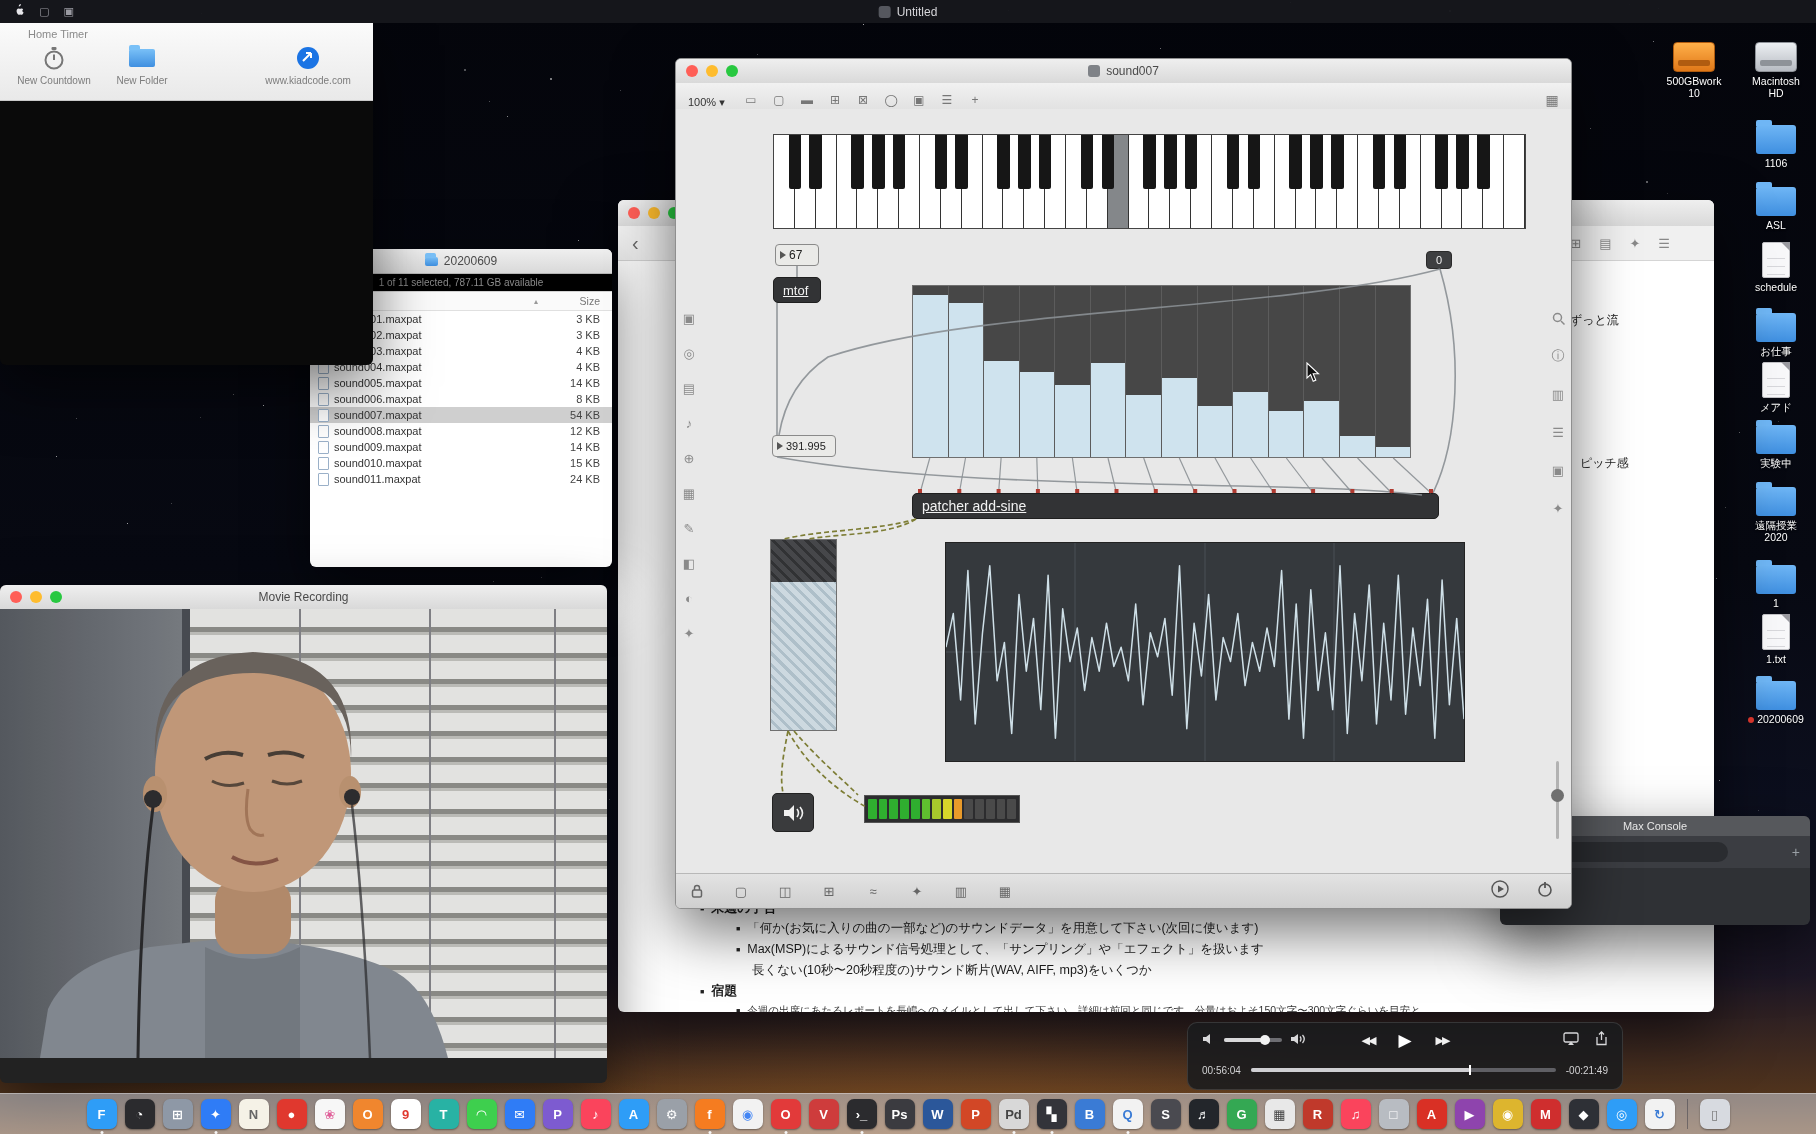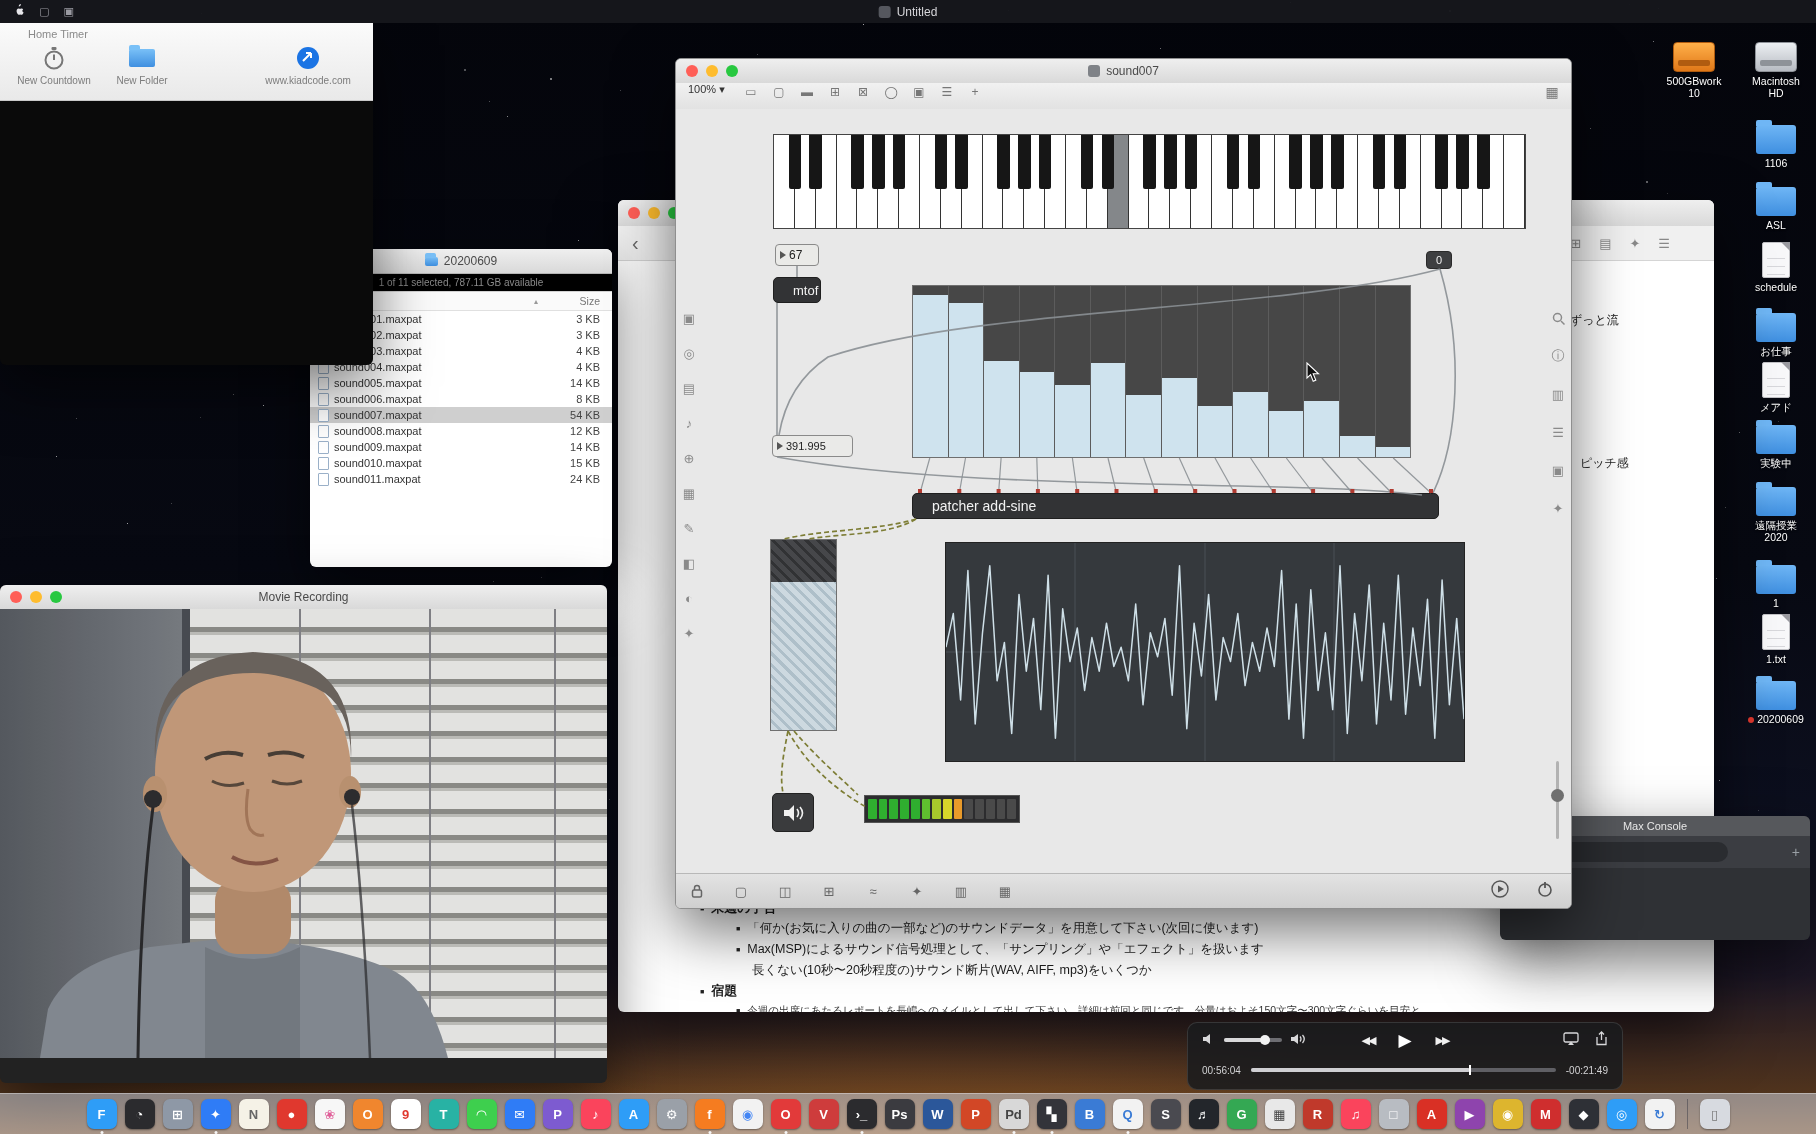--- a/index.html
+++ b/index.html
@@ -64,21 +64,21 @@
   #movie-window .titlebar{height:24px;}
   .m-video{position:absolute;left:0;top:24px;width:607px;height:449px;overflow:hidden;background:#777;}
   .m-video svg{display:block;}
   .m-controls{position:absolute;left:0;bottom:0;width:100%;height:25px;background:linear-gradient(#f0f0f0,#dedede);
     display:flex;align-items:center;font-size:10px;color:#555;padding:0 12px;box-sizing:border-box;}
   .m-track{flex:1;height:5px;background:#c4c4c4;border-radius:3px;margin:0 12px;position:relative;overflow:hidden;}
   .m-rec{position:absolute;left:0;top:0;bottom:0;background:#63b56a;}
 
   
   #patcher-window{left:675px;top:58px;width:897px;height:851px;background:#e8e8e8;z-index:20;border:1px solid #8f8f8f;box-sizing:border-box;}
-  .p-toolbar{position:absolute;left:0;top:24px;width:100%;height:26px;background:linear-gradient(#f1f1f1,#e2e2e2);border-bottom:1px solid #c5c5c5;display:flex;align-items:flex-start;}
+  .p-toolbar{position:absolute;left:0;top:24px;width:100%;height:26px;background:linear-gradient(#f1f1f1,#e2e2e2);border-bottom:1px solid #c5c5c5;display:flex;align-items:flex-end;}
   .p-zoom{font-size:11px;color:#333;padding-left:12px;width:46px;}
   #p-toolbar-icons{display:flex;gap:10px;padding-left:8px;}
   .pico{width:18px;height:18px;display:inline-flex;align-items:center;justify-content:center;color:#777;font-size:12px;}
   .p-grid-right{position:absolute;right:10px;color:#777;font-size:14px;}
   .p-canvas{position:absolute;left:0;top:50px;right:0;bottom:34px;background:#e8e8e8;}
   .p-bottom{position:absolute;left:0;bottom:0;width:100%;height:34px;background:linear-gradient(#e3e3e3,#cfcfcf);border-top:1px solid #b8b8b8;display:flex;align-items:center;}
   #p-bottom-icons{display:flex;gap:26px;padding-left:12px;}
   #p-bottom-icons .pico{color:#666;font-size:13px;}
   .p-play{position:absolute;right:62px;color:#555;}
   .p-power{position:absolute;right:18px;color:#555;}
@@ -92,24 +92,24 @@
 
   #piano{position:absolute;left:97px;top:75px;width:751px;height:93px;background:#fff;border:1px solid #444;box-sizing:content-box;z-index:3;}
   .wkey{position:absolute;top:0;height:100%;background:#fff;border-right:1px solid #333;box-sizing:border-box;}
   .wkey.pressed{background:#84878a;}
   .bkey{position:absolute;top:0;height:58%;background:#161616;z-index:2;border-radius:0 0 2px 2px;}
 
   .numbox{position:absolute;background:#eaeae8;border:1px solid #8a8a8a;border-radius:4px;display:flex;align-items:center;font-size:12px;color:#222;padding-left:4px;gap:3px;z-index:3;box-sizing:border-box;}
   .numbox .tri{width:0;height:0;border-left:6px solid #555;border-top:4px solid transparent;border-bottom:4px solid transparent;}
   .numbox.dark{background:#3e3f41;color:#eee;border-color:#2a2a2a;justify-content:center;padding-left:0;font-size:11px;}
   #num67{left:99px;top:185px;width:44px;height:22px;}
-  #numfreq{left:96px;top:376px;width:81px;height:22px;font-size:11px;}
+  #numfreq{left:96px;top:376px;width:64px;height:22px;font-size:11px;}
   #num0{left:750px;top:192px;width:26px;height:18px;}
 
-  .maxobj{position:absolute;background:#323335;color:#f2f2f2;border:1px solid #1f1f1f;border-radius:5px;display:flex;align-items:center;padding-left:19px;font-size:13px;z-index:3;box-sizing:border-box;}
+  .maxobj{position:absolute;background:#323335;color:#f2f2f2;border:1px solid #1f1f1f;border-radius:5px;display:flex;align-items:center;padding-left:9px;font-size:13px;z-index:3;box-sizing:border-box;text-decoration:underline;}
   #mtof{left:97px;top:218px;width:48px;height:26px;}
   #addsine{left:236px;top:434px;width:527px;height:26px;font-size:14px;}
 
   #multislider{position:absolute;left:236px;top:226px;width:499px;height:173px;border:1px solid #6f6f6f;background:#474747;display:flex;z-index:3;box-sizing:border-box;}
   .msbar{flex:1;position:relative;border-right:1px solid #5c5c5c;background:#474747;}
   .msbar:last-child{border-right:none;}
   .msfill{position:absolute;left:0;right:0;bottom:0;background:#cfe3ee;}
 
   #scope{position:absolute;left:269px;top:483px;width:518px;height:218px;background:#35393d;border:1px solid #222;z-index:3;box-sizing:content-box;}
   #scope .grid{stroke:#4a5056;stroke-width:1;}
@@ -139,21 +139,21 @@
   .note-row{display:flex;align-items:baseline;margin-bottom:5px;color:#1d1d1d;font-size:12.5px;line-height:1.25;}
   .note-row.bold .ntext{font-weight:bold;font-size:13px;}
   .note-row.small{font-size:10.5px;color:#333;}
   .note-row.lvl2{padding-left:36px;}
   .note-row.lvl2.nobullet{padding-left:52px;}
   .nbullet{font-size:7px;margin-right:7px;color:#222;flex:none;transform:translateY(-1px);}
   .nbullet.empty{width:0;margin-right:0;}
   .frag{position:absolute;font-size:12px;color:#222;}
 
   
-  #console-window{left:1500px;top:816px;width:310px;height:124px;background:#2f3135;z-index:8;}
+  #console-window{left:1500px;top:816px;width:310px;height:109px;background:#2f3135;z-index:8;}
   .c-title{height:20px;background:#56585c;color:#e8e8e8;font-size:11px;display:flex;align-items:center;justify-content:center;}
   .c-filterrow{height:32px;background:#3b3d42;display:flex;align-items:center;padding:0 10px;gap:8px;}
   .c-filter{flex:0 0 200px;height:20px;background:#2a2c30;border-radius:11px;display:flex;align-items:center;padding:0 9px;gap:6px;}
   .c-filter-text{font-size:11px;color:#9aa0a6;}
   .c-add{margin-left:auto;color:#9aa0a6;font-size:14px;}
 
   
   #desktop-icons{position:absolute;inset:0;z-index:1;}
   .dicon{position:absolute;width:72px;display:flex;flex-direction:column;align-items:center;gap:3px;}
   .di-label{font-size:10.5px;color:#fff;text-align:center;text-shadow:0 1px 2px rgba(0,0,0,.9);line-height:1.15;white-space:pre-line;}

